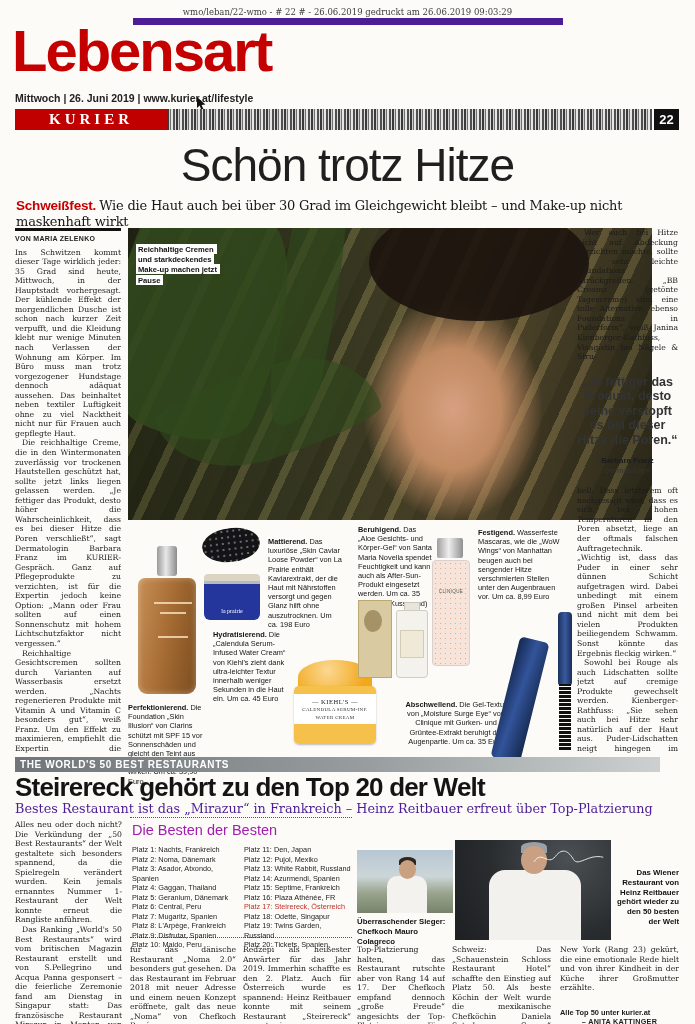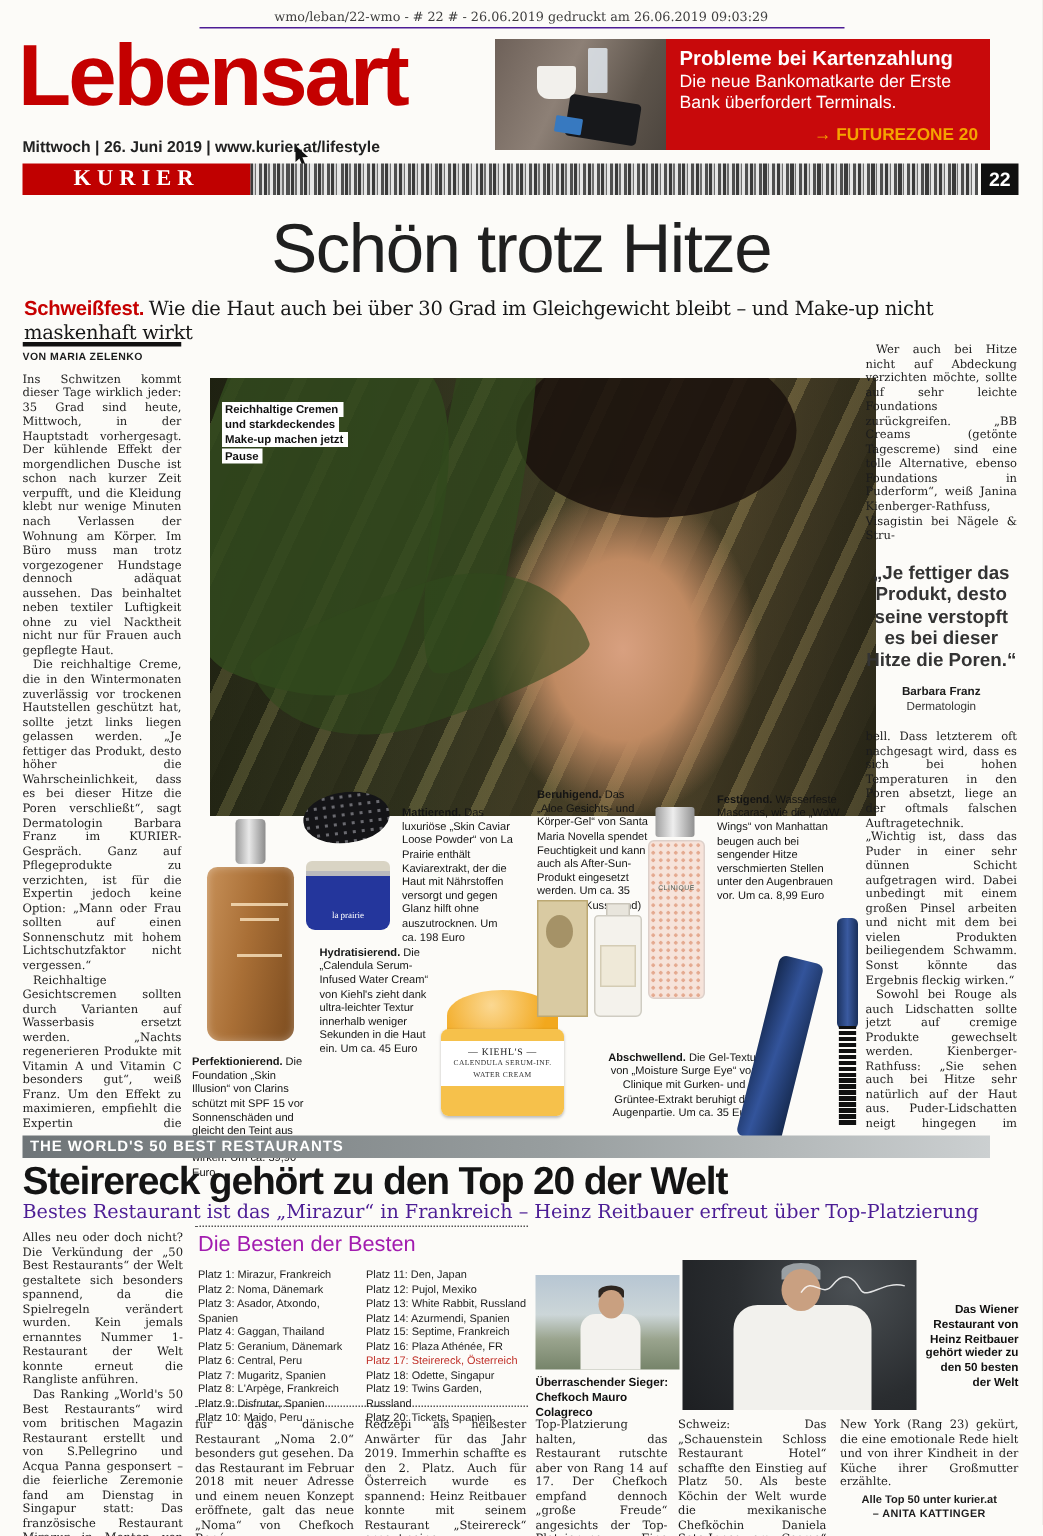--- a/index.html
+++ b/index.html
@@ -1,21 +1,21 @@
 <!DOCTYPE html>
 <html lang="de"><head>
 <meta charset="utf-8">
 <style>
   html,body{margin:0;padding:0;background:#e9e7e2;}
   #page{position:relative;width:695px;height:1024px;margin:0 auto;background:#fcfbf8;
         overflow:hidden;font-family:"DejaVu Serif",serif;color:#1b1b1b;}
 
   
   #printline{position:absolute;top:7px;left:50%;transform:translateX(-50%);width:430px;
-             text-align:center;font-size:8.5px;color:#3d3d3d;border-bottom:1px solid #4c1d95;padding-bottom:1px;}
+             text-align:center;font-size:8.5px;color:#3d3d3d;border-bottom:7px solid #4c1d95;padding-bottom:1px;}
   #lebensart{position:absolute;left:12px;top:22px;font-family:"Liberation Sans",sans-serif;
              font-weight:bold;font-size:58px;line-height:1;color:#c40000;letter-spacing:-2px;}
   #teaser{position:absolute;left:330px;top:26px;width:330px;height:74px;display:flex;}
   #teaser-photo{width:114px;height:74px;position:relative;overflow:hidden;
       background:linear-gradient(115deg,#6e6159 0%,#8d8076 40%,#5d544b 75%,#4c453e 100%);}
   .t-cup{position:absolute;left:28px;top:18px;width:26px;height:22px;background:#f2f0ec;border-radius:2px 2px 8px 8px;}
   .t-glass{position:absolute;left:62px;top:6px;width:13px;height:30px;background:rgba(225,232,238,.85);border-radius:1px;}
   .t-term{position:absolute;left:48px;top:40px;width:48px;height:28px;background:#17181b;transform:rotate(9deg);border-radius:3px;}
   .t-card{position:absolute;left:40px;top:52px;width:18px;height:11px;background:#3779c0;transform:rotate(9deg);border-radius:1px;}
   #teaser-box{flex:1;position:relative;background:#c8090b;color:#fff;padding:5px 8px 4px 9px;
@@ -49,25 +49,25 @@
   #leftcol{position:absolute;left:15px;top:228px;width:106px;height:526px;overflow:hidden;}
   #byline-bar{height:3px;background:#111;margin-bottom:3px;}
   #byline{font-family:"Liberation Sans",sans-serif;font-size:7px;font-weight:bold;letter-spacing:.3px;margin-bottom:4px;}
   #rightcol{position:absolute;left:577px;top:228px;width:101px;height:526px;overflow:hidden;}
   #quoteblock{margin:13px 0 11px;text-align:center;}
   #quote{font-family:"Liberation Sans",sans-serif;font-weight:bold;font-size:12.5px;line-height:14.5px;color:#333;}
   #quote-author{font-family:"Liberation Sans",sans-serif;font-weight:bold;font-size:7.8px;margin-top:9px;}
   #quote-role{font-family:"Liberation Sans",sans-serif;font-size:7.8px;color:#333;}
 
   
-  #mainphoto{position:absolute;left:140px;top:228px;width:444px;height:292px;overflow:hidden;
+  #mainphoto{position:absolute;left:128px;top:228px;width:524px;height:292px;overflow:hidden;
       background:
         radial-gradient(ellipse 120px 150px at 62% 62%, #d8a080 0%, #c08a62 40%, rgba(0,0,0,0) 75%),
         repeating-linear-gradient(115deg, rgba(10,12,4,.40) 0 13px, rgba(150,140,80,.18) 13px 21px, rgba(10,12,4,.30) 21px 38px),
-        linear-gradient(100deg,#2c2f1a 0%,#47482c 38%,#6a5a39 68%,#383422 100%); margin-top: 24px;}
+        linear-gradient(100deg,#2c2f1a 0%,#47482c 38%,#6a5a39 68%,#383422 100%);}
   .leaf{position:absolute;background:#31491d;opacity:.85;border-radius:60% 40% 55% 45%/20% 80% 20% 80%;}
   #hair{position:absolute;left:46%;top:-8%;width:42%;height:40%;background:#1c130d;border-radius:50%;opacity:.9;}
   #photo-caption{position:absolute;left:8px;top:16px;width:88px;font-family:"Liberation Sans",sans-serif;
       font-weight:bold;font-size:7.6px;line-height:10.4px;color:#111;}
   #photo-caption span{background:#fff;padding:0.5px 3px 0.5px 2px;-webkit-box-decoration-break:clone;box-decoration-break:clone;}
 
   
   .prodcap{position:absolute;font-family:"Liberation Sans",sans-serif;font-size:7.4px;line-height:9.2px;color:#141414;}
   .prodcap b{margin-right:2px;}
   .prodimg{position:absolute;}
@@ -146,44 +146,31 @@
   #caption-colagreco{position:absolute;left:357px;top:917px;width:96px;
       font-family:"Liberation Sans",sans-serif;font-weight:bold;font-size:7.8px;line-height:9.8px;color:#111;}
   #photo-reitbauer{position:absolute;left:455px;top:840px;width:156px;height:100px;overflow:hidden;
       background:radial-gradient(circle at 72% 18%,#4b5054 0%,#2a2d30 55%,#1d1f22 100%);}
   .rb-jacket{position:absolute;left:34px;top:30px;width:92px;height:70px;background:#f2f1ed;border-radius:16px 16px 0 0;}
   .rb-head{position:absolute;left:66px;top:6px;width:26px;height:28px;background:#c9a081;border-radius:50%;}
   .rb-hair{position:absolute;left:66px;top:2px;width:26px;height:11px;background:#9aa0a4;border-radius:50% 50% 0 0;}
   #signature{position:absolute;right:4px;top:6px;width:76px;height:24px;opacity:.85;}
   #caption-steirereck{position:absolute;left:614px;top:868px;width:65px;text-align:right;
       font-family:"Liberation Sans",sans-serif;font-weight:bold;font-size:7.8px;line-height:9.8px;color:#111;}
-  #rest-footerlink{font-family:"Liberation Sans",sans-serif;font-weight:bold;font-size:7.4px;text-align:center;margin-top:2px;}
+  #rest-footerlink{font-family:"Liberation Sans",sans-serif;font-weight:bold;font-size:7.4px;text-align:left;margin-top:15px;}
   #rest-author{font-family:"Liberation Sans",sans-serif;font-weight:bold;font-size:7.2px;text-align:center;letter-spacing:.3px;}
 </style>
 </head>
 <body>
 
 <div id="page">
 
   <div id="printline">wmo/leban/22-wmo - # 22 # - 26.06.2019 gedruckt am 26.06.2019 09:03:29</div>
   <div id="lebensart">Lebensart</div>
 
-  <div id="teaser">
-    <div id="teaser-photo">
-      <div class="t-cup"></div>
-      <div class="t-glass"></div>
-      <div class="t-term"></div>
-      <div class="t-card"></div>
-    </div>
-    <div id="teaser-box">
-      <div id="teaser-title">Probleme bei Kartenzahlung</div>
-      <div id="teaser-text">Die neue Bankomatkarte der Erste Bank überfordert Terminals.</div>
-      <div id="teaser-link">→ FUTUREZONE 20</div>
-    </div>
-  </div>
 
   <div id="dateline">Mittwoch | 26. Juni 2019 | www.kurier.at/lifestyle</div>
   <svg id="cursor" viewBox="0 0 12 14">
     <polygon points="1,0 1,11 3.6,8.6 5.4,13 7.4,12.1 5.6,7.9 9.4,7.6" fill="#111"></polygon>
   </svg>
 
   <div id="brandbar">
     <div id="kurierbox">KURIER</div>
     <div id="barcode"></div>
     <div id="pagenum">22</div>
@@ -293,21 +280,21 @@
   <div id="rest-subhead">Bestes Restaurant ist das „Mirazur“ in Frankreich – Heinz Reitbauer erfreut über Top-Platzierung</div>
 
   <div id="rest-col1" class="bodytext">
     <p>Alles neu oder doch nicht? Die Verkündung der „50 Best Restaurants“ der Welt gestaltete sich besonders spannend, da die Spielregeln verändert wurden. Kein jemals ernanntes Nummer 1-Restaurant der Welt konnte erneut die Rangliste anführen.</p>
     <p class="ind">Das Ranking „World's 50 Best Restaurants“ wird vom britischen Magazin Restaurant erstellt und von S.Pellegrino und Acqua Panna gesponsert – die feierliche Zeremonie fand am Dienstag in Singapur statt: Das französische Restaurant Mirazur in Menton von Chefkoch Mauro Colagreco wurde zum besten Restaurant der Welt gekürt. Insider hatten die Chancen</p>
   </div>
 
   <div id="ranking">
     <div id="ranking-title">Die Besten der Besten</div>
     <div class="ranklist" id="ranklist-left">
-      <div>Platz 1: Mirazur, Frankreich</div>
+      <div>Platz 1: Nachts, Frankreich</div>
       <div>Platz 2: Noma, Dänemark</div>
       <div>Platz 3: Asador, Atxondo, Spanien</div>
       <div>Platz 4: Gaggan, Thailand</div>
       <div>Platz 5: Geranium, Dänemark</div>
       <div>Platz 6: Central, Peru</div>
       <div>Platz 7: Mugaritz, Spanien</div>
       <div>Platz 8: L'Arpège, Frankreich</div>
       <div>Platz 9: Disfrutar, Spanien</div>
       <div>Platz 10: Maido, Peru</div>
     </div>

